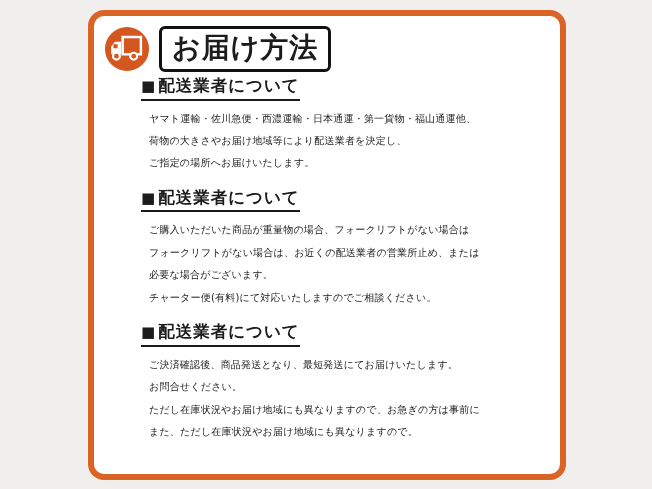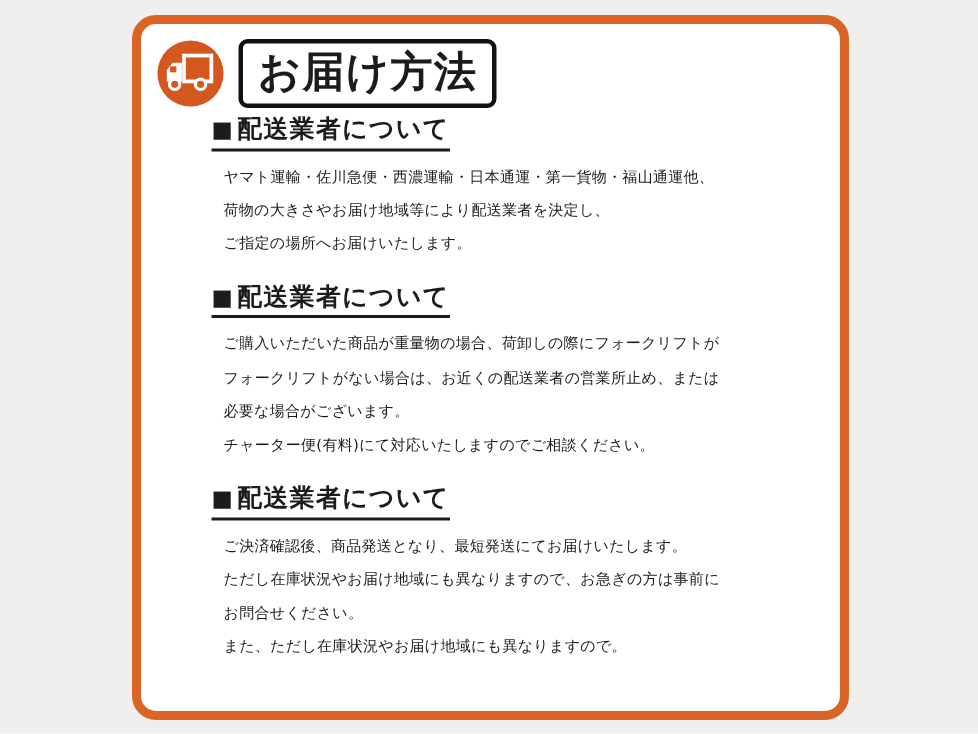--- a/index.html
+++ b/index.html
@@ -113,32 +113,32 @@
         <div class="section-body">
           <div class="line">ヤマト運輸・佐川急便・西濃運輸・日本通運・第一貨物・福山通運他、</div>
           <div class="line">荷物の大きさやお届け地域等により配送業者を決定し、</div>
           <div class="line">ご指定の場所へお届けいたします。</div>
         </div>
       </div>
 
       <div class="section">
         <div class="section-heading"><span class="bullet">■</span><span>配送業者について</span></div>
         <div class="section-body">
-          <div class="line">ご購入いただいた商品が重量物の場合、荷卸しの際にフォークリフトが</div>
+          <div class="line">ご購入いただいた商品が重量物の場合、フォークリフトがない場合は</div>
           <div class="line">フォークリフトがない場合は、お近くの配送業者の営業所止め、または</div>
           <div class="line">必要な場合がございます。</div>
           <div class="line">チャーター便(有料)にて対応いたしますのでご相談ください。</div>
         </div>
       </div>
 
       <div class="section">
         <div class="section-heading"><span class="bullet">■</span><span>配送業者について</span></div>
         <div class="section-body">
           <div class="line">ご決済確認後、商品発送となり、最短発送にてお届けいたします。</div>
+          <div class="line">お問合せください。</div>
           <div class="line">ただし在庫状況やお届け地域にも異なりますので、お急ぎの方は事前に</div>
-          <div class="line">お問合せください。</div>
           <div class="line">また、ただし在庫状況やお届け地域にも異なりますので。</div>
         </div>
       </div>
 
     </div>
   </div>
 </div>
 
 </body></html>

